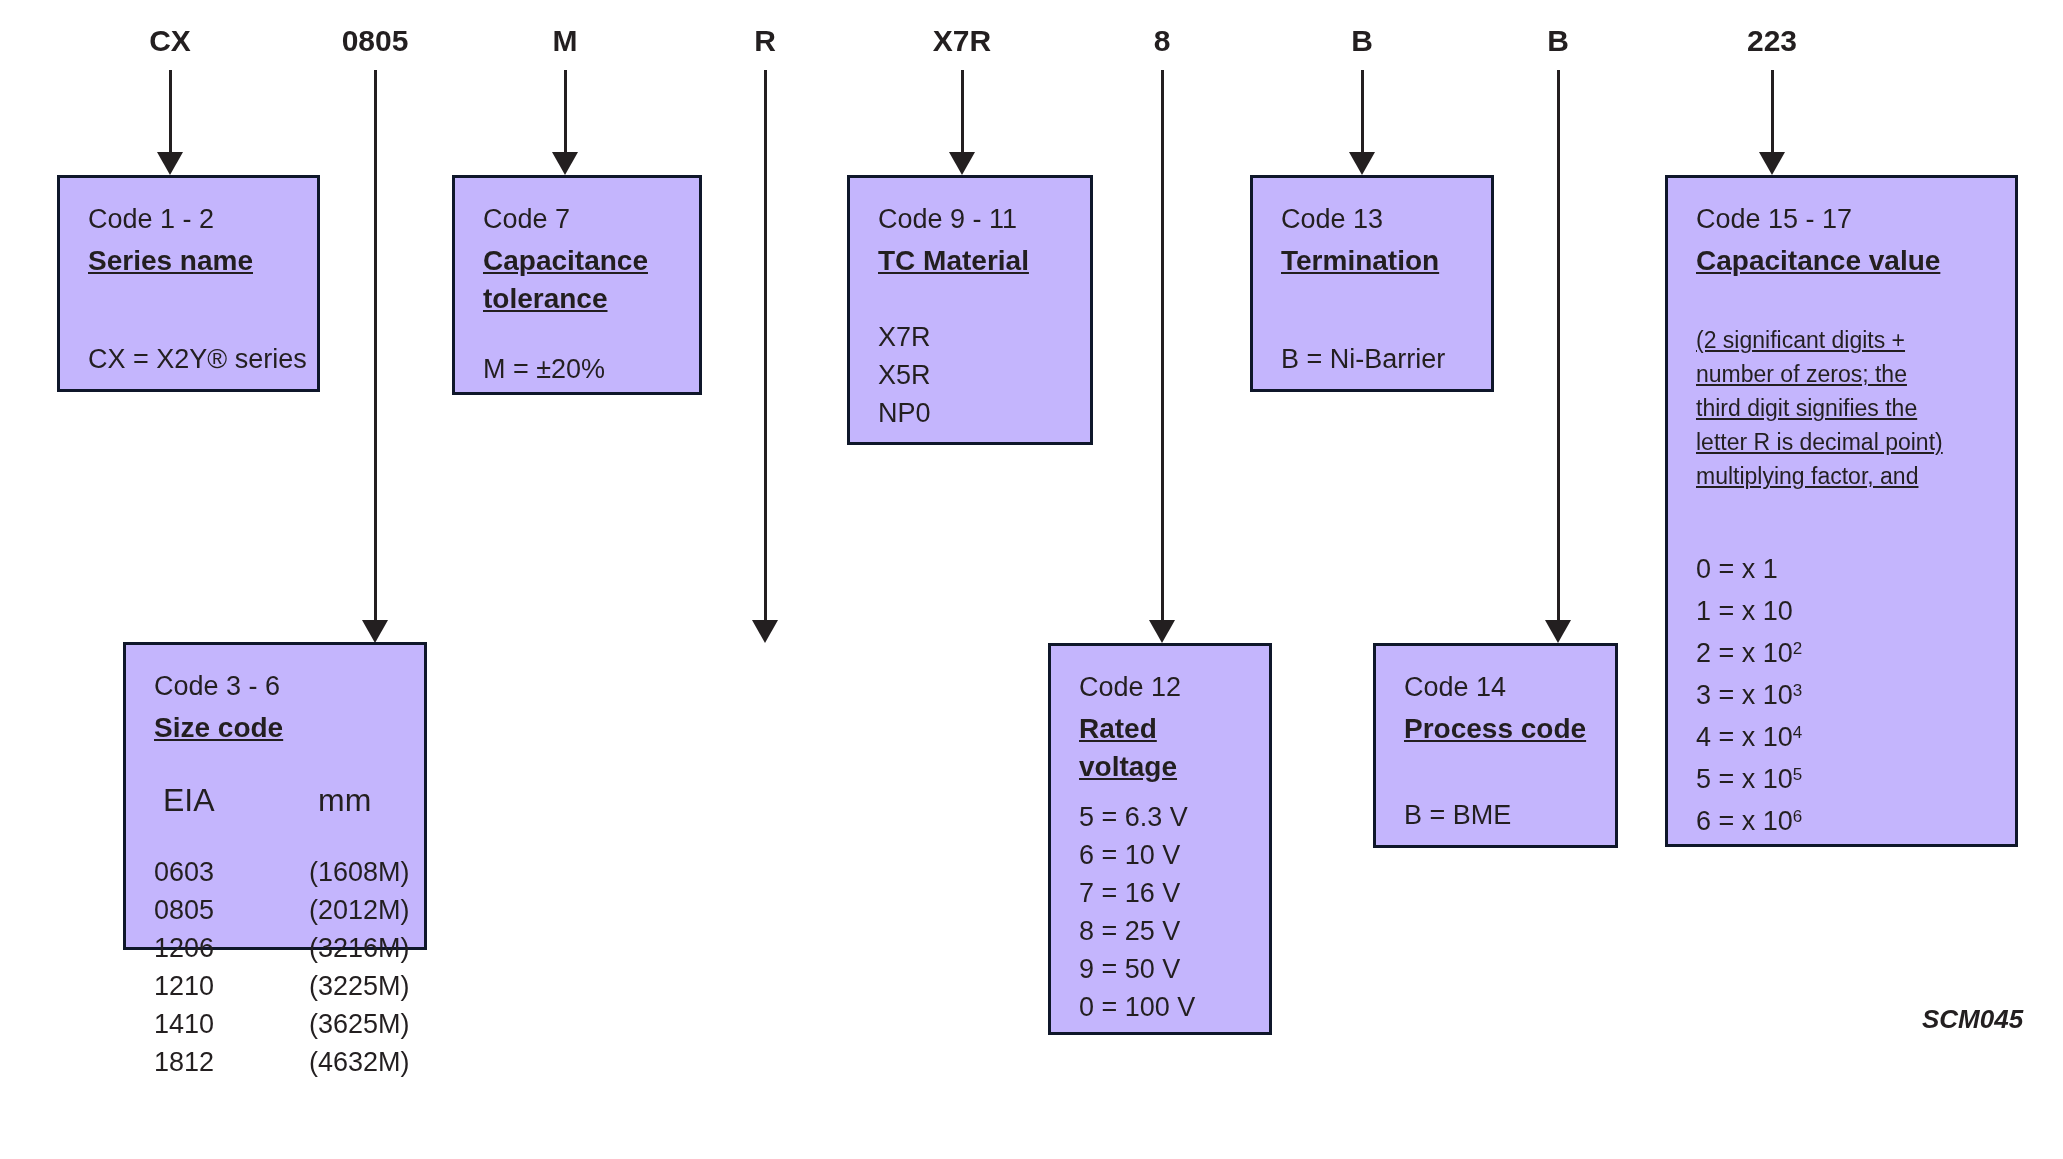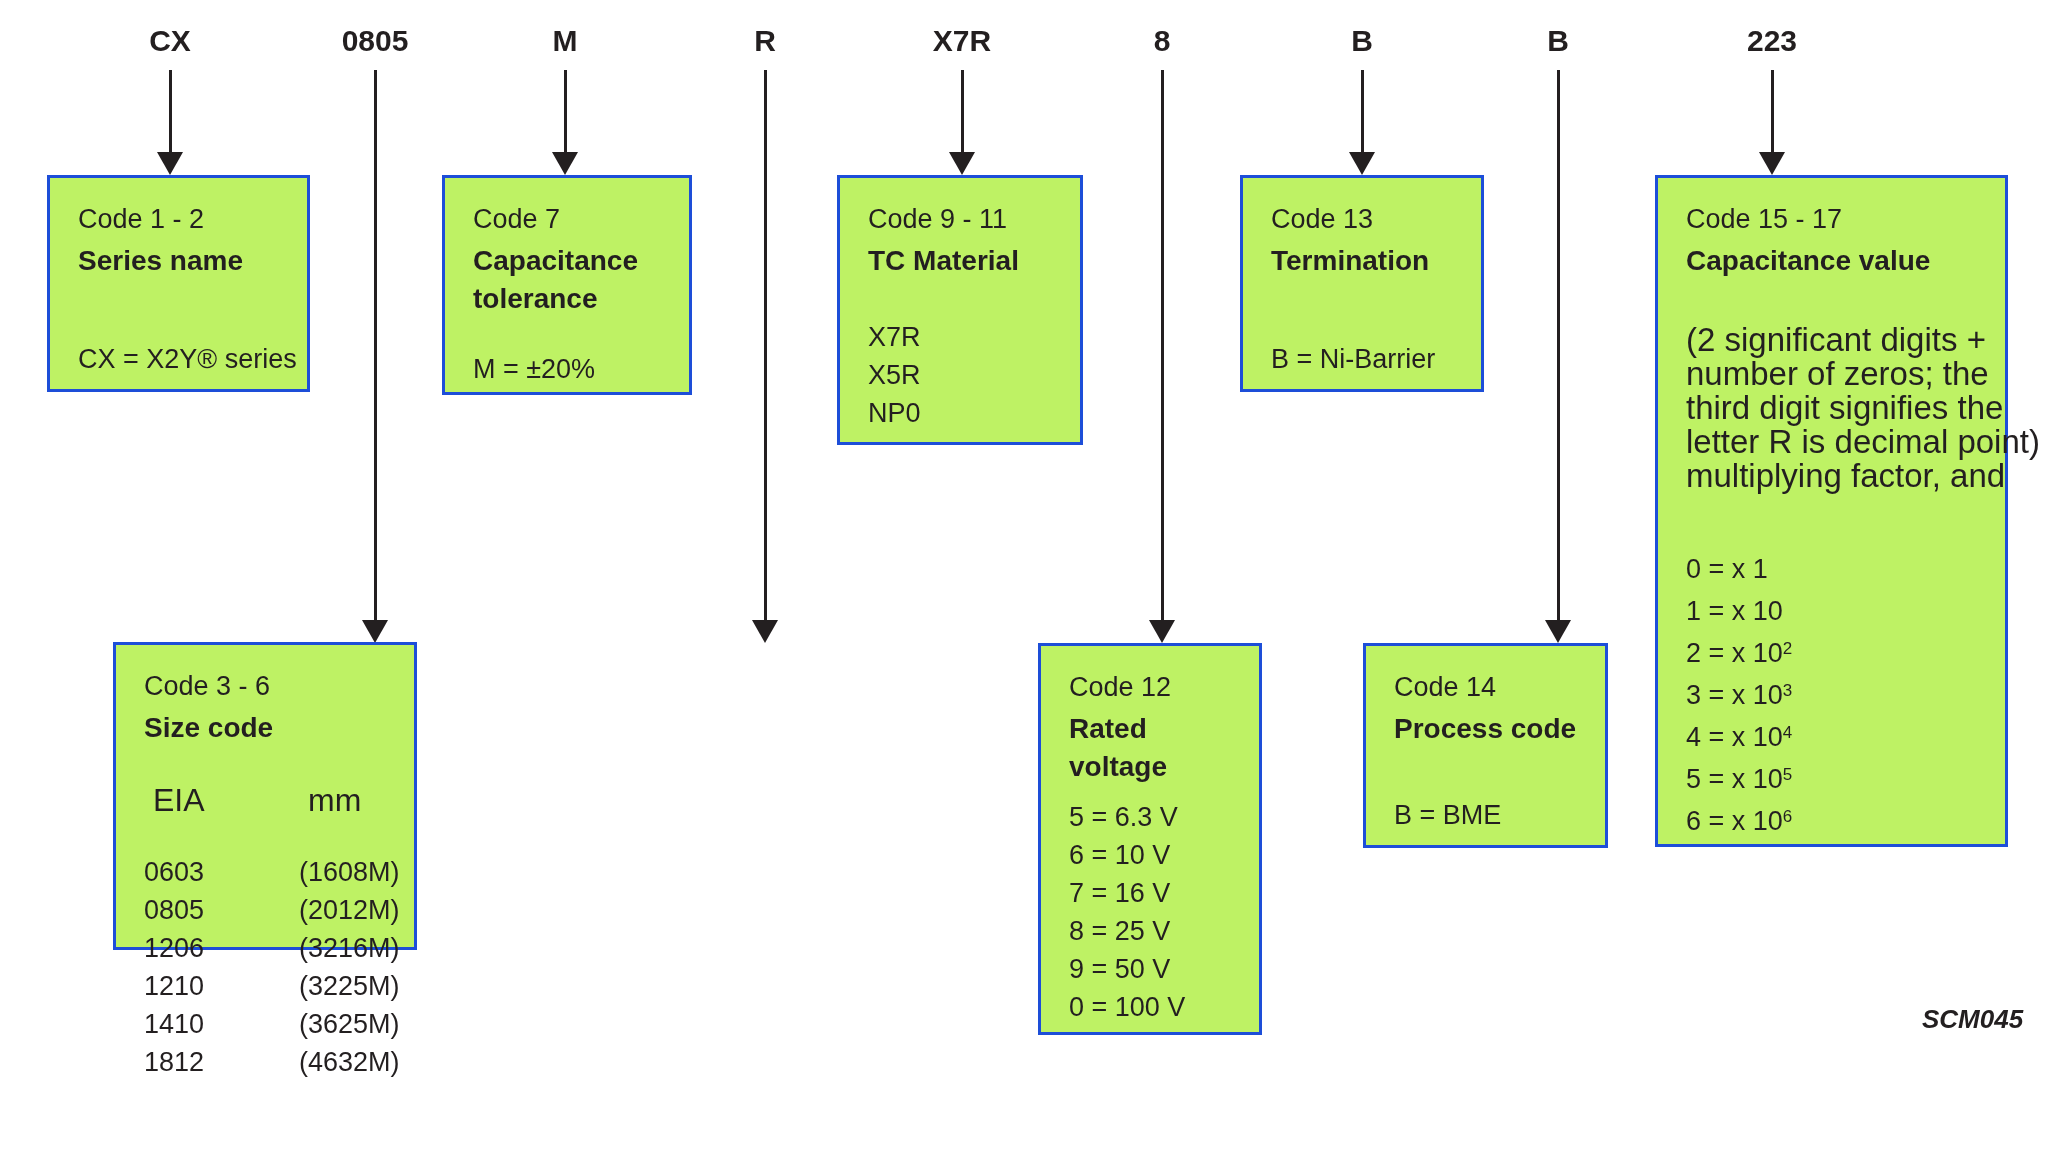--- a/index.html
+++ b/index.html
@@ -21,39 +21,40 @@
     position:absolute;width:3px;background:#231f20;
   }
   .ahead{
     position:absolute;width:0;height:0;
     border-left:13px solid transparent;
     border-right:13px solid transparent;
     border-top:23px solid #231f20;
   }
   .box{
     position:absolute;
-    border:3px solid #1d4ed8;
-    background:#bef264;
+    border:3px solid #0f172a;
+    background:#c4b5fd;
     box-sizing:border-box;
+    margin-left:10px;
   }
   .box .code{
     position:absolute;left:28px;top:26px;
     font-size:27px;line-height:30px;white-space:nowrap;
   }
   .box .title{
     position:absolute;left:28px;top:64px;right:14px;
-    font-size:28px;font-weight:bold;line-height:38px;
+    font-size:28px;font-weight:bold;line-height:38px;text-decoration:underline;
   }
   .entry{
     position:absolute;left:28px;
     font-size:27px;line-height:38px;white-space:nowrap;
   }
   .rowset{position:absolute;left:28px;font-size:27px;}
   .rowset .r{line-height:38px;white-space:nowrap;}
-  .note{position:absolute;left:28px;top:145px;font-size:33px;}
+  .note{position:absolute;left:28px;top:145px;font-size:23px;text-decoration:underline;}
   .note div{line-height:34px;white-space:nowrap;}
   .mults{position:absolute;left:28px;top:368px;font-size:27px;}
   .mults .r{line-height:38px;white-space:nowrap;}
   .sup{font-size:17px;vertical-align:8px;}
   .cols{position:absolute;left:37px;font-size:32px;line-height:30px;white-space:nowrap;}
   .col-mm{display:inline-block;}
   .indent{padding-left:56px;}
   #footnote{
     position:absolute;left:1922px;top:1004px;
     font-size:26px;font-style:italic;font-weight:600;

